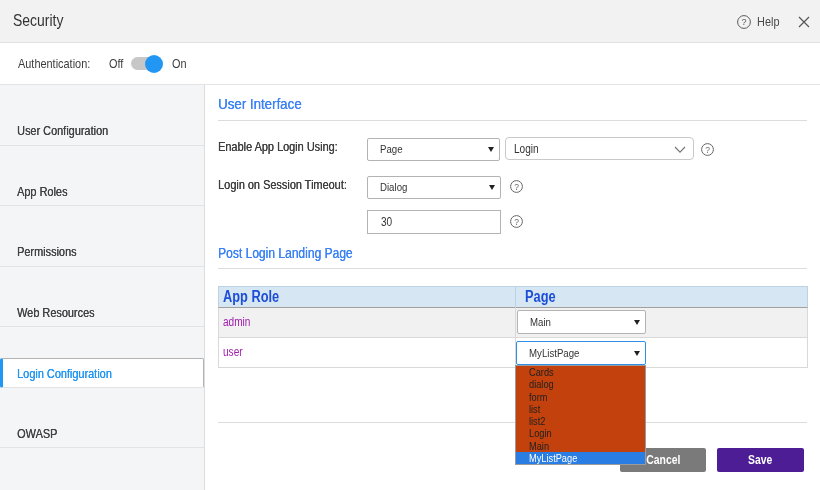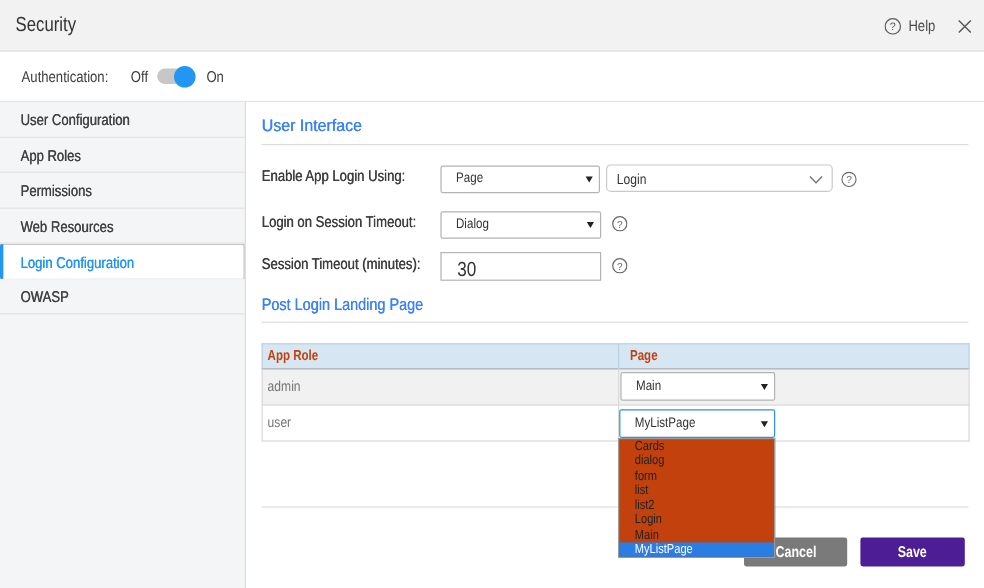--- a/index.html
+++ b/index.html
@@ -19,43 +19,43 @@
   .hdr .close { position:absolute; left:798px; top:15.5px; }
 
   
   .auth { left:0; top:44px; width:820px; height:41px; background:#fff; border-bottom:1px solid #e4e4e4; }
   .auth .t { position:absolute; top:0; height:40px; line-height:40px; font-size:13px; color:#3c3c3c; }
   .toggle-track { position:absolute; left:131px; top:13px; width:30px; height:13px; background:#c7c7c7; border-radius:7px; }
   .toggle-knob { position:absolute; left:145px; top:10.5px; width:18px; height:18px; background:#2196f3; border-radius:50%; }
 
   
   .side { left:0; top:85px; width:205px; height:405px; background:#f4f5f7; border-right:1px solid #dddddd; }
-  .side .item { position:relative; height:29.5px; line-height:29.5px; padding-left:17px; font-size:13px; color:#424242; border-bottom:1px solid #e3e3e3; }
+  .side .item { position:relative; height:29.5px; line-height:29.5px; padding-left:17px; font-size:13px; color:#424242; border-bottom:1px solid #e3e3e3;margin-top:31px; }
   .side .item.sel { background:#fff; color:#2196f3; border-left:3px solid #2196f3; padding-left:14px; }
 
   
   .h2 { font-size:14px; color:#3b82f6; }
   .rule { position:absolute; left:218px; width:589px; height:1px; background:#dcdcdc; }
   .flabel { position:absolute; left:218px; height:20px; line-height:20px; font-size:13px; color:#3e3e3e; }
 
   .sel { position:absolute; background:#fff; border:1px solid #b3b3b3; border-radius:2px; font-size:11.5px; color:#333; }
   .sel .txt { position:absolute; left:11.5px; top:50%; height:14px; line-height:14px; margin-top:-7px; }
   .tri { position:absolute; right:5px; top:50%; margin-top:-2.2px; width:0; height:0; border-left:3.5px solid transparent; border-right:3.5px solid transparent; border-top:5.5px solid #222; }
 
   .combo { position:absolute; left:505px; top:137px; width:189px; height:23px; background:#fff; border:1px solid #c9c9c9; border-radius:4px; }
   .combo .txt { position:absolute; left:7.5px; top:4px; font-size:12px; color:#333; }
 
   .input30 { position:absolute; left:367px; top:210px; width:134px; height:23.5px; border:1px solid #b3b3b3; background:#fff; }
-  .input30 > span { position:absolute; left:13px; top:4px; font-size:17px; color:#333; }
+  .input30 > span { position:absolute; left:13px; top:4px; font-size:12px; color:#333; }
 
   
   .tbl { position:absolute; left:218px; top:286px; width:590px; }
   .thead { position:relative; height:22px; background:#d6e6f2; border:1px solid #bad2e4; border-bottom:1px solid #a0a0a0; }
-  .thead .hc { position:absolute; top:0; height:22px; line-height:19px; font-size:12px; font-weight:700; color:#c2410c; }
-  .trow { position:relative; height:30px; border:1px solid #d9d9d9; border-top:none; font-size:12px; color:#737373; }
+  .thead .hc { position:absolute; top:0; height:22px; line-height:19px; font-size:16px; font-weight:700; color:#1d4ed8; }
+  .trow { position:relative; height:30px; border:1px solid #d9d9d9; border-top:none; font-size:12px; color:#a21caf; }
   .trow .cell1 { position:absolute; left:4px; top:7px; }
   .vline { position:absolute; left:296px; top:-1px; bottom:-1px; width:1px; background:#d9d9d9; }
   .row1 { background:#f1f1f1; }
 
   
   .ddl { position:absolute; left:515px; top:365px; width:131px; height:100px; background:#c2410c; border:1px solid #9b9b9b; z-index:30; }
   .ddl .opt { height:12.25px; line-height:12.4px; padding-left:13px; font-size:11px; color:#222; }
   .ddl .opt.hl { background:#2a7de2; color:#fff; }
 
   .btn { position:absolute; top:448px; height:24px; border-radius:2px; color:#fff; font-size:13px; font-weight:700; text-align:center; line-height:24px; }
@@ -117,21 +117,20 @@
   <div class="flabel" style="top:174.5px;"><span class="cx med">Login on Session Timeout:</span></div>
   <div class="sel" style="left:367px; top:176px; width:134px; height:22.5px;">
       <span class="txt"><span class="cx">Dialog</span></span>
       <span class="tri"></span>
     </div>
   <svg class="abs" style="left:510px; top:180px;" width="13" height="13" viewBox="0 0 13 13">
       <circle cx="6.5" cy="6.5" r="5.9" fill="none" stroke="#666" stroke-width="1"></circle>
       <text x="6.5" y="9.6" font-size="8.5" text-anchor="middle" fill="#666" font-family="Liberation Sans">?</text>
     </svg>
 
-  <div class="flabel" style="top:210px;"><span class="cx med">Session Timeout (minutes):</span></div>
   <div class="input30">
       <span><span class="cx">30</span></span>
     </div>
   <svg class="abs" style="left:510px; top:215px;" width="13" height="13" viewBox="0 0 13 13">
       <circle cx="6.5" cy="6.5" r="5.9" fill="none" stroke="#666" stroke-width="1"></circle>
       <text x="6.5" y="9.6" font-size="8.5" text-anchor="middle" fill="#666" font-family="Liberation Sans">?</text>
     </svg>
 
   <div class="abs h2" style="left:218px; top:245px;"><span class="cx med" style="transform:scaleX(.86);">Post Login Landing Page</span></div>
   <div class="rule" style="top:268px;"></div>

